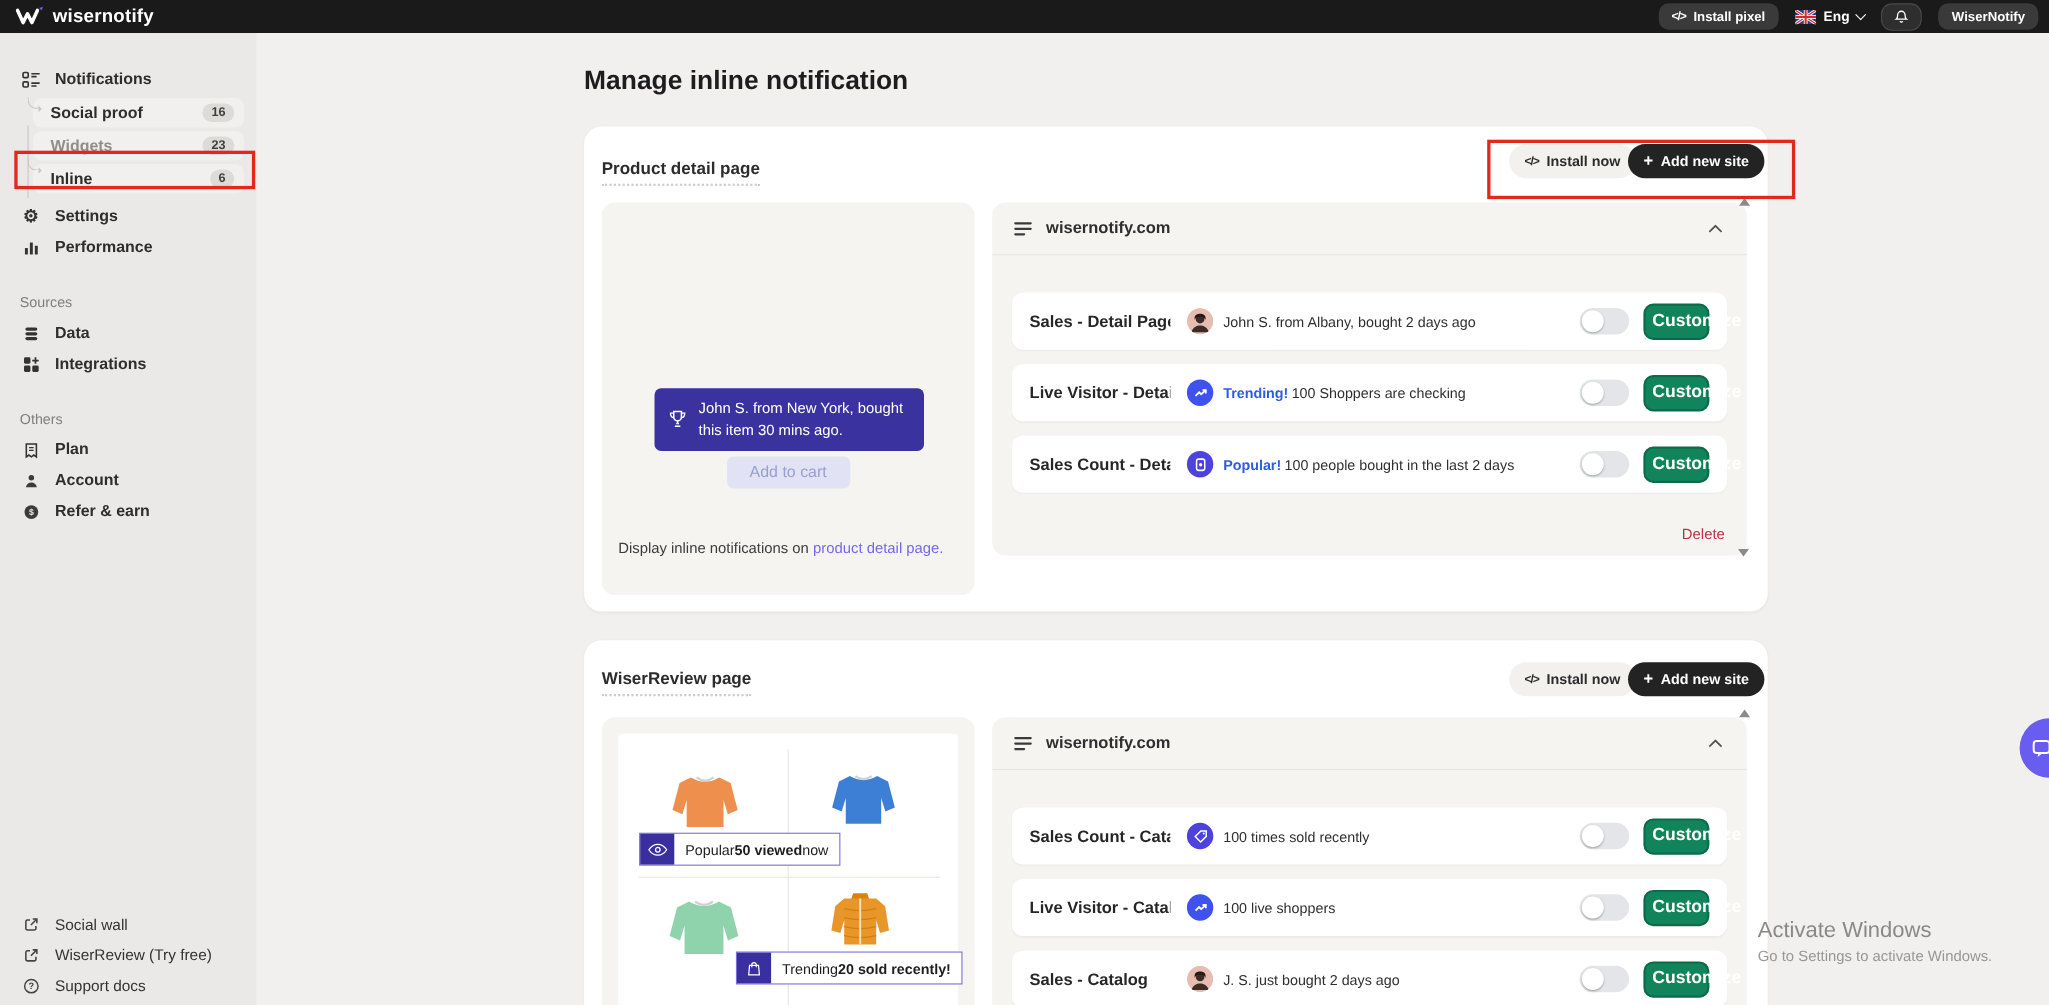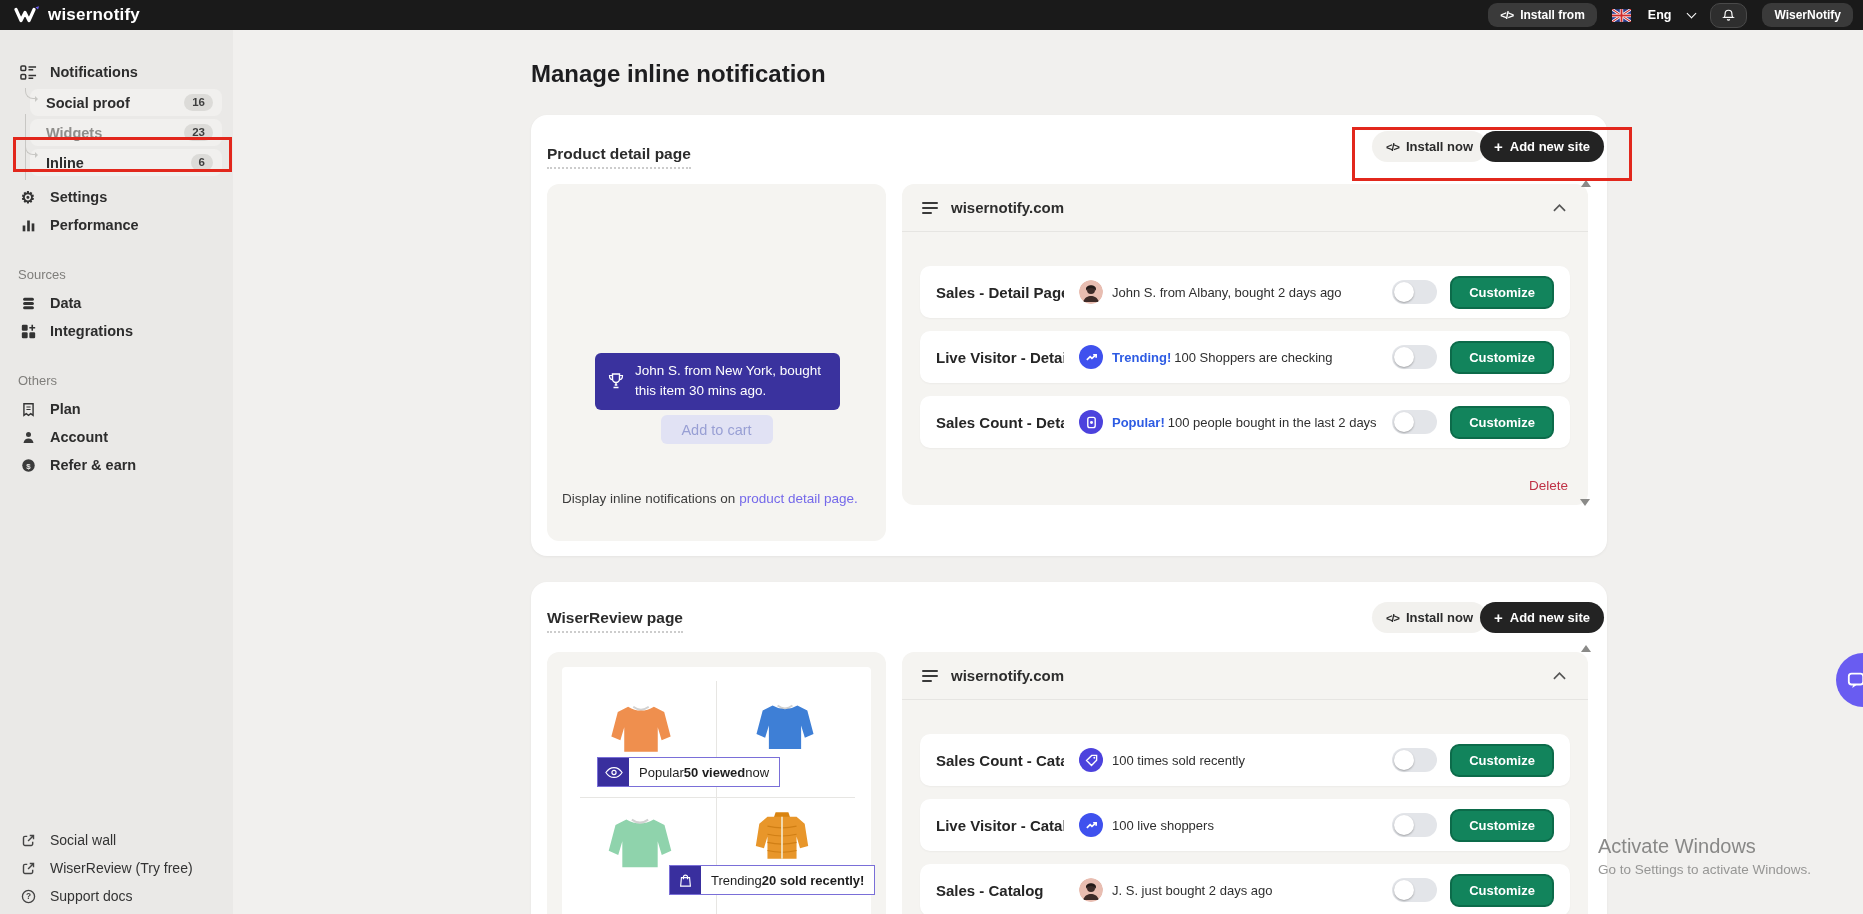--- a/index.html
+++ b/index.html
@@ -12,21 +12,21 @@
   
   .topbar { position:absolute; top:0; left:0; right:0; height:30px; background:#1a1a1a;
     display:flex; align-items:center; padding:0 10px 0 14px; z-index:20; }
   .logo { display:flex; align-items:center; gap:8px; cursor:pointer; }
   .logo-text { color:#fff; font-size:17px; font-weight:700; letter-spacing:.2px; }
   .tb-right { margin-left:auto; display:flex; align-items:center; gap:15px; }
   .tb-btn { display:inline-flex; align-items:center; gap:7px; height:24px; padding:0 12px;
     background:#3a3a3a; border:none; border-radius:9px; color:#fff; font-size:12px;
     font-weight:700; font-family:inherit; cursor:pointer; }
   .code-glyph { font-size:11px; font-weight:700; letter-spacing:-1px; }
-  .lang { display:flex; align-items:center; gap:17px; color:#fff; font-size:12.5px; font-weight:700; cursor:pointer; }
+  .lang { display:flex; align-items:center; gap:7px; color:#fff; font-size:12.5px; font-weight:700; cursor:pointer; }
   .caret { width:7px; height:7px; border-right:1.7px solid #fff; border-bottom:1.7px solid #fff;
     transform:rotate(45deg); margin-top:-3px; }
   .tb-bell { width:37px; height:25px; border-radius:10px; background:#2e2e2e; border:1px solid #494949;
     display:flex; align-items:center; justify-content:center; cursor:pointer; }
   
   .sidebar { position:absolute; top:30px; left:0; bottom:0; width:233px; background:#eae9e7; z-index:5; padding-top:28px; }
   .nav-item { display:flex; align-items:center; gap:12px; height:28px; padding-left:18px;
     font-size:14.5px; font-weight:700; color:#2d2d2d; cursor:pointer; }
   .nicon { width:20px; display:flex; justify-content:center; align-items:center; }
   .sub-item { display:flex; align-items:center; height:27px; margin:3px 0 0 30px; width:192px;
@@ -96,31 +96,31 @@
   .row-msg { display:flex; align-items:center; gap:9px; font-size:13px; color:#2f2f2f; }
   .icirc { width:24px; height:24px; min-width:24px; border-radius:50%; display:flex; align-items:center; justify-content:center; }
   .icirc.blue { background:#3f51ee; } .icirc.indigo { background:#4c42dd; }
   .avatar { width:24px; height:24px; min-width:24px; border-radius:50%; overflow:hidden; display:block; }
   .hl { color:#2d5be3; font-weight:700; margin-right:3px; }
   .hl:empty { margin-right:0; }
   .toggle { margin-left:auto; width:45px; height:24px; background:#e3e5e9; border-radius:12px;
     position:relative; margin-right:13px; cursor:pointer; }
   .knob { position:absolute; left:2px; top:2px; width:20px; height:20px; border-radius:50%; background:#fff;
     box-shadow:0 1px 2px rgba(0,0,0,.3); }
-  .customize { width:104px; height:33px; background:#12845c; border:2px solid #0c6b4a; border-radius:9px;
-    color:#fff; font-size:13px; font-weight:700; font-family:inherit; cursor:pointer; }
+  .customize { width:60px; height:33px; background:#12845c; border:2px solid #0c6b4a; border-radius:9px;
+    color:#fff; font-size:16px; font-weight:700; font-family:inherit; cursor:pointer; }
   .delete { position:absolute; right:20px; bottom:12px; color:#bf3145; font-size:13.5px; cursor:pointer; }
   
   .grid-line-v { position:absolute; left:154px; top:14px; bottom:8px; width:1px; background:#e7e6e3; }
   .grid-line-h { position:absolute; left:18px; right:16px; top:130px; height:1px; background:#e7e6e3; }
   .prod { position:absolute; }
   .sw1 { left:46px; top:32px; } .sw2 { left:192px; top:28px; } .sw3 { left:44px; top:144px; } .jk2 { left:188px; top:142px; }
   .pbadge { position:absolute; display:flex; height:30px; align-items:stretch; z-index:3;
     border:1px solid #7a6fd8; background:#fff; }
-  .pb1 { left:19px; top:90px;margin-left:16px; } .pb2 { left:107px; top:198px; }
+  .pb1 { left:19px; top:90px; } .pb2 { left:107px; top:198px; }
   .pb-icon { width:31px; background:#392f9e; display:flex; align-items:center; justify-content:center; }
   .pb-label { display:flex; align-items:center; padding:0 10px; font-size:13px; color:#1d1d1d; white-space:nowrap; }
   
   .redbox { position:absolute; border:3px solid #e2271c; z-index:30; pointer-events:none; }
   .rb1 { left:13px; top:137px; width:219px; height:35px; }
   .rb2 { left:1352px; top:127px; width:280px; height:54px; }
   .scroll-arrow { position:absolute; width:0; height:0; border-left:5px solid transparent;
     border-right:5px solid transparent; z-index:6; cursor:pointer; }
   .sa-up { border-bottom:7px solid #8a8a88; }
   .sa-down { border-top:7px solid #8a8a88; }
@@ -140,21 +140,21 @@
       <svg width="26" height="19" viewBox="0 0 26 19">
         <path d="M2 3.5l5 11 4-8 4 8 5-11" fill="none" stroke="#fff" stroke-width="3.2" stroke-linecap="round" stroke-linejoin="round"></path>
         <path d="M21.5 1.2l3.6-1-1.1 3.4z" fill="#6a5df0"></path>
       </svg>
     </span>
     <span class="logo-text">wisernotify</span>
   </div>
   <div class="tb-right">
     <button class="tb-btn">
       <span class="code-glyph">&lt;/&gt;</span>
-      <span>Install from</span>
+      <span>Install pixel</span>
     </button>
     <div class="lang">
       <span style="display:flex;">
         <svg width="19" height="13" viewBox="0 0 18 12">
           <rect width="18" height="12" fill="#2c3e8f"></rect>
           <path d="M0 0l18 12M18 0L0 12" stroke="#fff" stroke-width="2.6"></path>
           <path d="M0 0l18 12M18 0L0 12" stroke="#cf2b2b" stroke-width="1.1"></path>
           <rect x="7.4" width="3.2" height="12" fill="#fff"></rect>
             <rect y="4.4" width="18" height="3.2" fill="#fff"></rect>
           <rect x="8.1" width="1.8" height="12" fill="#cf2b2b"></rect>

